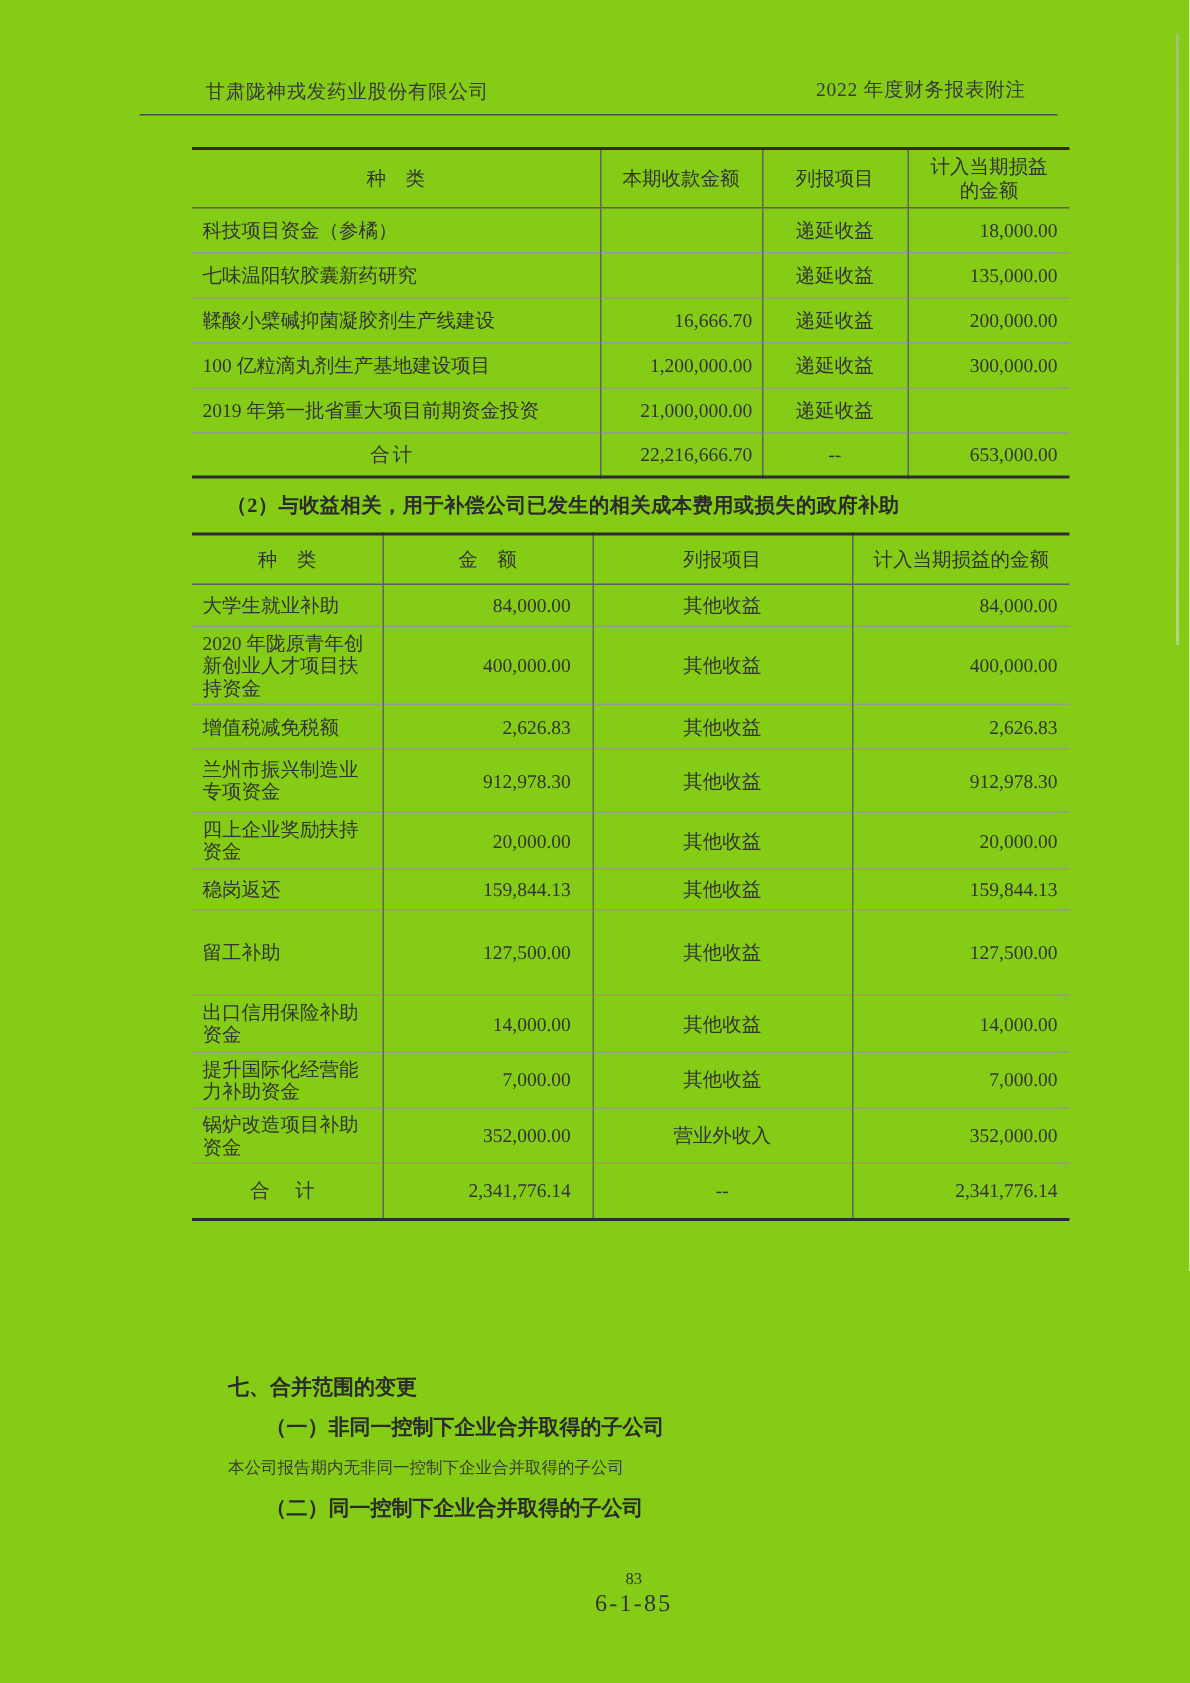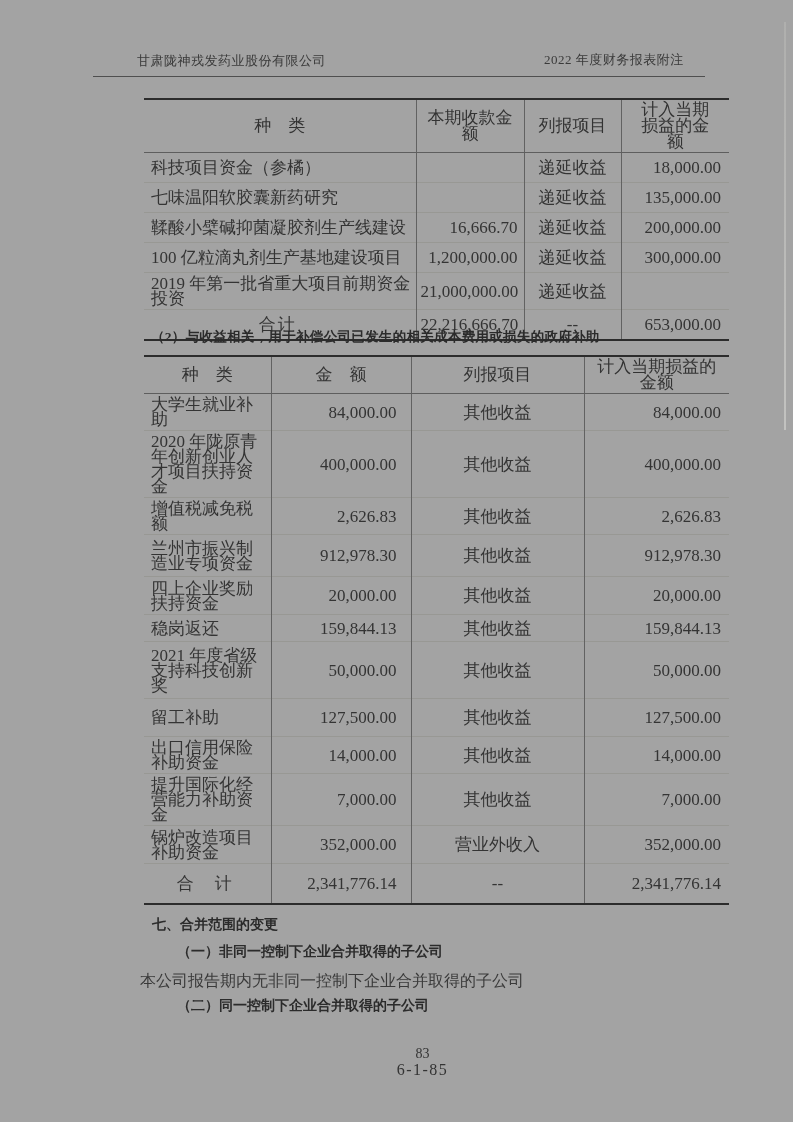--- a/index.html
+++ b/index.html
@@ -1,31 +1,31 @@
 <!DOCTYPE html>
 <html><head>
 <meta charset="utf-8">
 <style>
   html,body { margin:0; padding:0; background:#ffffff; }
   .page {
     position:relative; width:793px; height:1122px;
-    background:#a3a3a3; overflow:hidden;
+    background:#84cc16; overflow:hidden;
     font-family:"Liberation Serif","DejaVu Serif",serif;
     color:#2f2f2f;
   }
   
   .company { position:absolute; left:137px; top:52px; font-size:13px; letter-spacing:.5px; color:#3a3a3a; }
   .rtitle  { position:absolute; left:544px; top:51px; font-size:13px; letter-spacing:.5px; color:#3a3a3a; }
   .hrule   { position:absolute; left:93px; top:76px; width:612px; height:0; border-top:1.6px solid #4f4f4f; }
   
   .scan-edge { position:absolute; left:784px; top:22px; width:2px; height:408px;
                background:linear-gradient(#b9b9b6,#dcdcd8); opacity:.55; }
   
-  table.tbl { position:absolute; left:144px; width:585px; border-collapse:collapse; table-layout:fixed;
-              font-size:17px; color:#343434;
+  table.tbl { position:absolute; left:128px; width:585px; border-collapse:collapse; table-layout:fixed;
+              font-size:13px; color:#343434;
               border-top:2.5px solid #2c2c2c; border-bottom:2.5px solid #2c2c2c; }
   .tbl th { font-weight:normal; text-align:center; vertical-align:middle;
             line-height:16px; padding:2px 6px; border-bottom:1.2px solid #5e5e5e; color:#333; }
   .tbl td { vertical-align:middle; line-height:15px; padding:3px 4px; }
   .tbl th:not(:last-child), .tbl td:not(:last-child) { border-right:1px solid #626262; }
   .tbl tbody tr:not(:first-child) td { border-top:1px solid #989894; }
   .tbl td:nth-child(1) { text-align:left; padding-left:7px; }
   .tbl td:nth-child(3) { text-align:center; }
   .tbl td:nth-child(4) { text-align:right; padding-right:8px; }
   #table1 { top:98px; }
@@ -48,25 +48,25 @@
   #table2 tbody tr:nth-child(10) { height:34px; }
   #table2 tbody tr:nth-child(11) { height:38px; }
   #table2 tbody tr:nth-child(12) { height:40px; }
   #table2 tbody tr:nth-child(13) { height:33px; }
   #table2 tbody tr:nth-child(14) { height:32px; }
   .tbl tr.total-row td:nth-child(1) { text-align:center; padding-left:0; letter-spacing:2px; }
   
   .note2 { position:absolute; left:151px; top:328px; font-size:13.5px; font-weight:bold; color:#2b2b2b; letter-spacing:.3px; }
   .sec-heading { position:absolute; left:152px; top:916px; font-size:14px; font-weight:bold; color:#2b2b2b; }
   .sec-sub1    { position:absolute; left:177px; top:943px; font-size:14px; font-weight:bold; color:#2b2b2b; }
-  .sec-body    { position:absolute; left:140px; top:971px; font-size:16px; color:#3a3a3a; }
+  .sec-body    { position:absolute; left:152px; top:971px; font-size:11px; color:#3a3a3a; }
   .sec-sub2    { position:absolute; left:177px; top:997px; font-size:14px; font-weight:bold; color:#2b2b2b; }
   
   .footer { position:absolute; left:345px; top:1047px; width:155px; text-align:center; color:#333; }
-  .footer .pnum { font-size:14px; line-height:13px; }
+  .footer .pnum { font-size:11px; line-height:13px; }
   .footer .pcode { font-size:16px; line-height:20px; letter-spacing:1.5px; }
 </style>
 </head>
 <body>
 
 <div class="page">
 
   <div class="company">甘肃陇神戎发药业股份有限公司</div>
   <div class="rtitle">2022 年度财务报表附注</div>
   <div class="hrule"></div>
@@ -175,26 +175,20 @@
           <td>其他收益</td>
           <td>20,000.00</td>
         </tr>
         <tr>
           <td>稳岗返还</td>
           <td>159,844.13</td>
           <td>其他收益</td>
           <td>159,844.13</td>
         </tr>
         <tr>
-          <td>2021 年度省级支持科技创新奖</td>
-          <td>50,000.00</td>
-          <td>其他收益</td>
-          <td>50,000.00</td>
-        </tr>
-        <tr>
           <td>留工补助</td>
           <td>127,500.00</td>
           <td>其他收益</td>
           <td>127,500.00</td>
         </tr>
         <tr>
           <td>出口信用保险补助资金</td>
           <td>14,000.00</td>
           <td>其他收益</td>
           <td>14,000.00</td>

